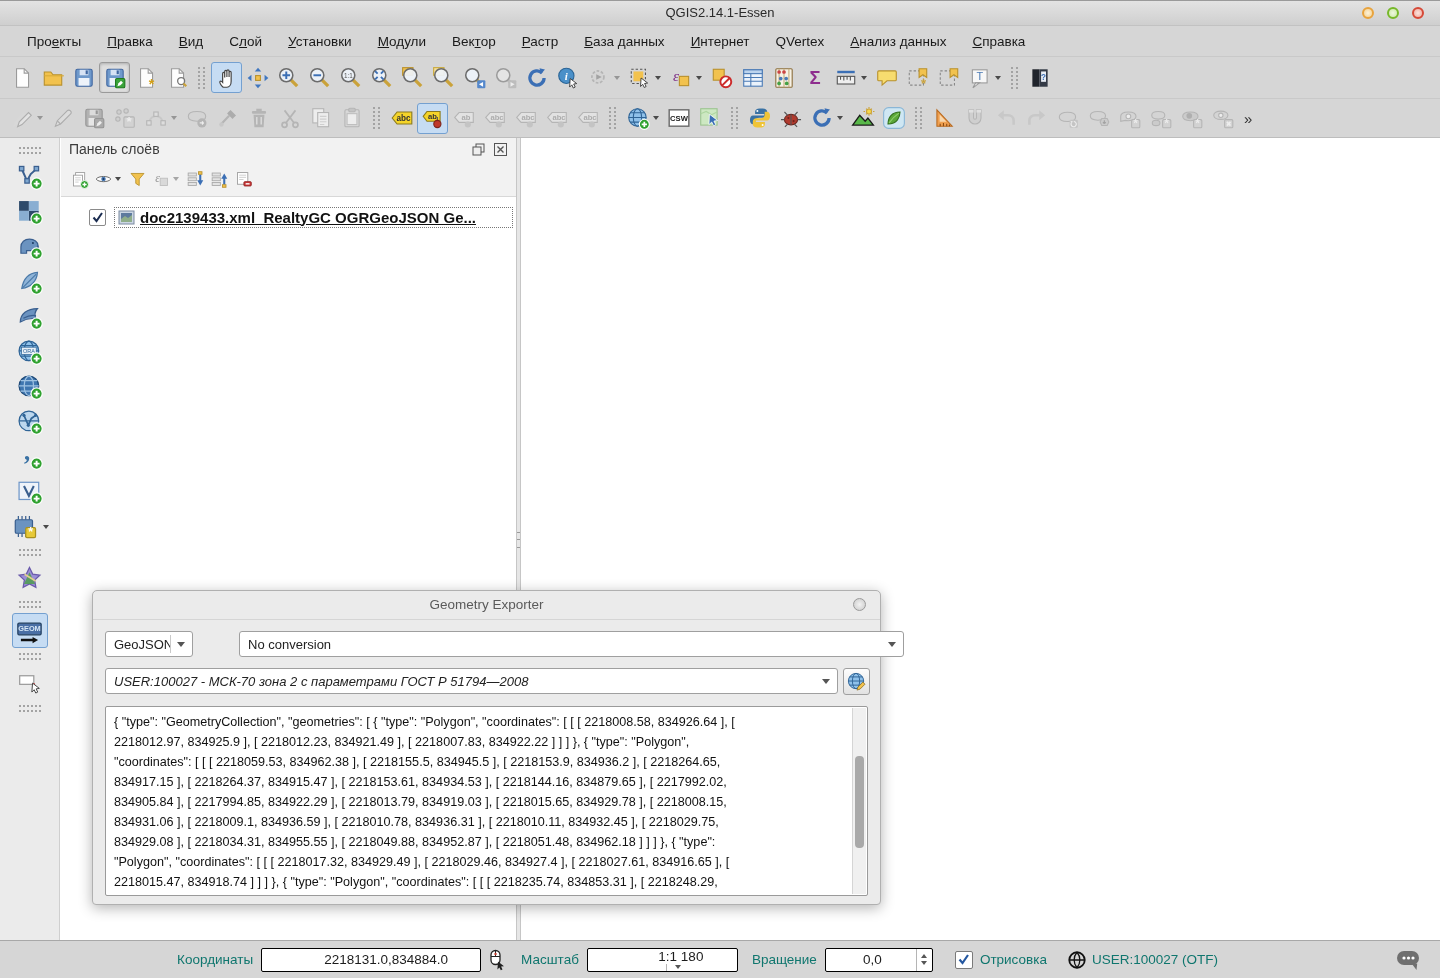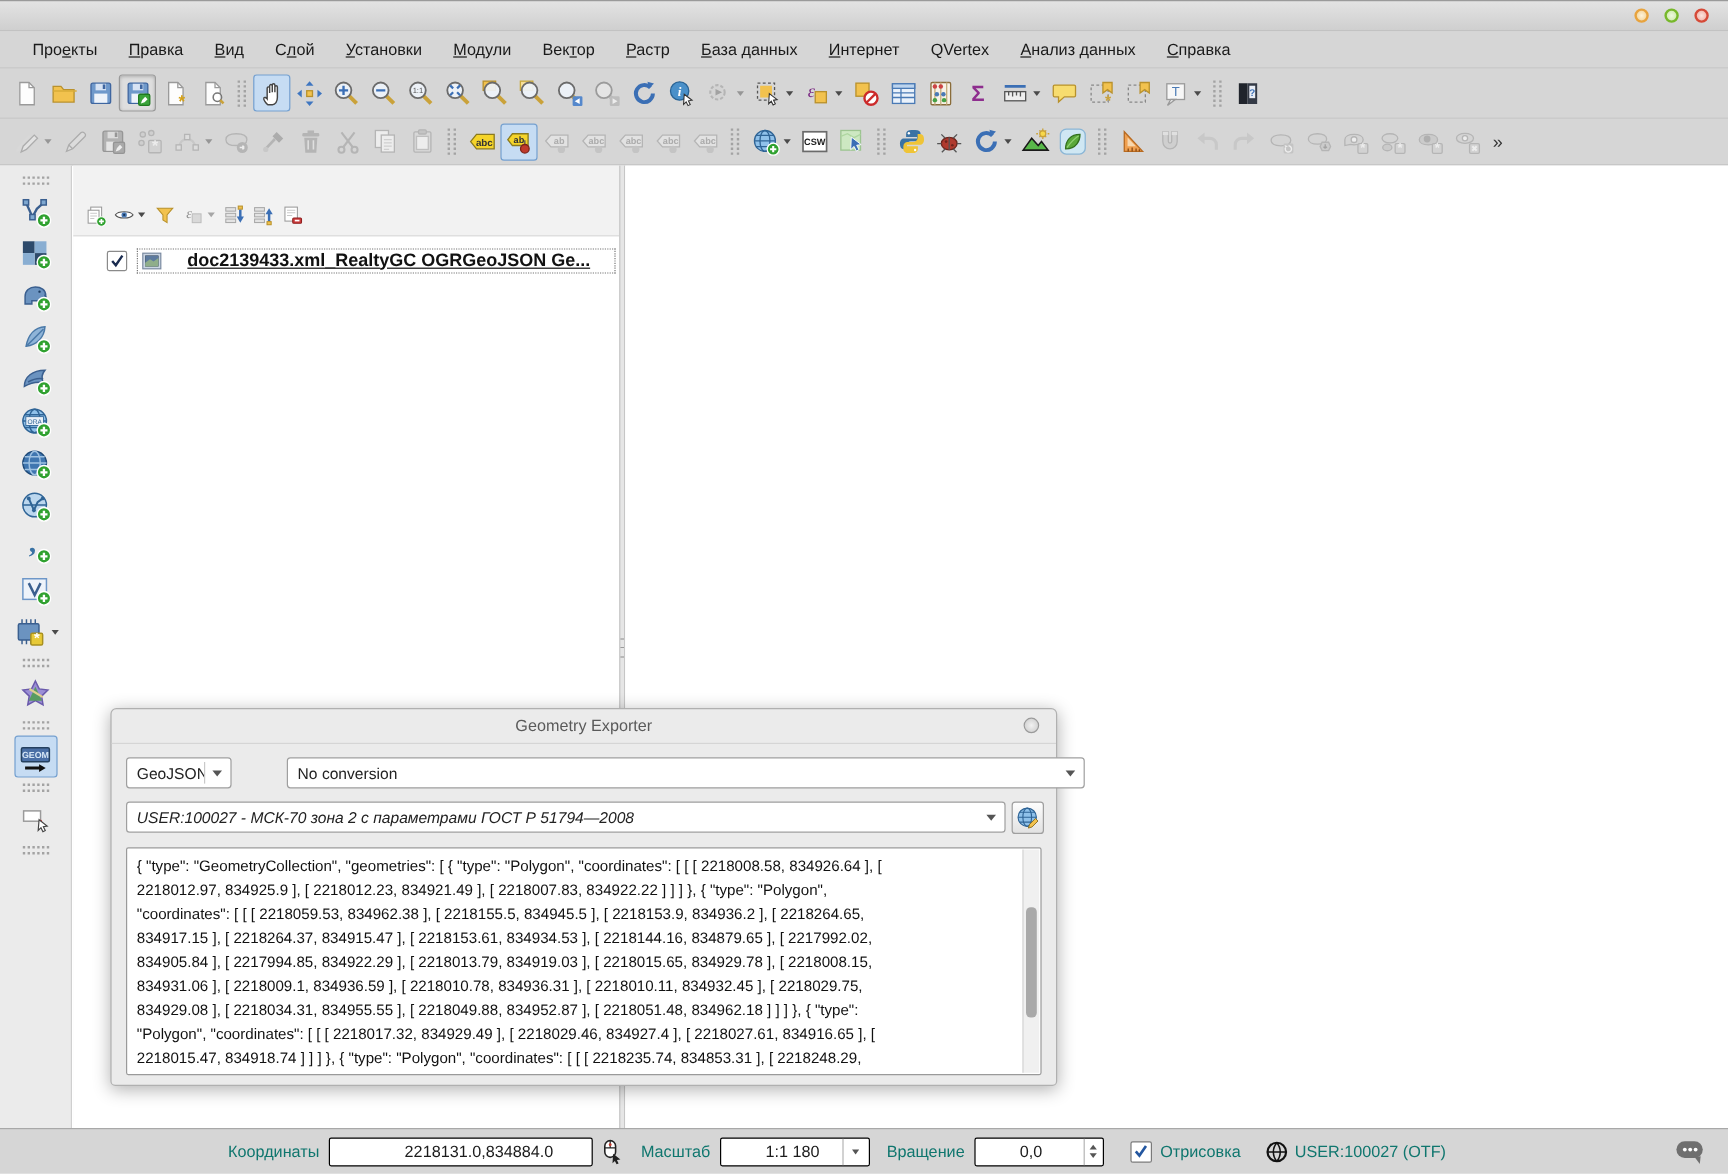--- a/index.html
+++ b/index.html
@@ -41,21 +41,21 @@
   #layers-panel{position:absolute;left:61px;top:138px;width:455px;height:802px;background:#f2f2f2;box-sizing:border-box;}
   #panel-header{position:absolute;left:0;top:0;width:100%;height:24px;}
   #panel-title{position:absolute;left:8px;top:3px;font-size:14px;color:#3c3c3c;}
   .phbtn{position:absolute;top:4px;width:15px;height:15px;}
   #panel-toolbar{position:absolute;left:6px;top:28px;height:26px;display:flex;align-items:center;}
   #panel-toolbar .tbtn{width:24px;height:24px;}
   #panel-toolbar svg{width:19px;height:19px;}
   #layer-list{position:absolute;left:0;top:58px;width:455px;height:744px;background:#fff;border-top:1px solid #d8d8d8;}
   #layer-row{display:flex;align-items:center;height:24px;margin-top:8px;padding-left:28px;}
   #layer-check{width:15px;height:15px;background:#fff;border:1px solid #8a8a8a;border-radius:2px;display:inline-flex;align-items:center;justify-content:center;flex:none;}
-  #layer-selbox{display:inline-flex;align-items:center;border:1px dotted #777;margin-left:8px;padding:1px 4px 1px 3px;flex:1;min-width:0;margin-right:3px;gap:16px;}
+  #layer-selbox{display:inline-flex;align-items:center;border:1px dotted #777;margin-left:8px;padding:1px 4px 1px 3px;flex:1;min-width:0;margin-right:3px;}
   #layer-label{font-size:15px;font-weight:600;color:#111;text-decoration:underline;white-space:nowrap;overflow:hidden;}
   
   #splitter{position:absolute;left:516px;top:138px;width:5px;height:802px;background:#e6e6e6;border-left:1px solid #c6c6c6;border-right:1px solid #c6c6c6;box-sizing:border-box;}
   #splitter-grip{position:absolute;left:0;top:394px;width:3px;height:14px;border-top:1px solid #9a9a9a;border-bottom:1px solid #9a9a9a;background:linear-gradient(#0000 0 6px,#9a9a9a 6px 7px,#0000 7px);}
   #canvas{position:absolute;left:521px;top:138px;width:919px;height:802px;background:#ffffff;}
   
   #dialog{position:absolute;left:92px;top:590px;width:789px;height:315px;background:#ebebeb;border:1px solid #b0b0b0;
           border-radius:5px 5px 4px 4px;box-shadow:0 3px 14px rgba(0,0,0,.3);box-sizing:border-box;z-index:10;}
   #dlg-titlebar{position:absolute;left:0;top:0;width:100%;height:28px;border-bottom:1px solid #d5d5d5;}
   #dlg-title{position:absolute;left:0;right:0;top:6px;text-align:center;font-size:13.5px;color:#5a5a5a;}
@@ -74,36 +74,37 @@
             box-sizing:border-box;overflow:hidden;}
   #geo-pre{margin:0;padding:5px 20px 0 8px;font-family:"Liberation Sans",sans-serif;font-size:12.6px;line-height:20px;color:#111;white-space:pre;}
   #geo-scroll{position:absolute;right:1px;top:1px;width:13px;height:186px;background:#f0f0f0;border-left:1px solid #d5d5d5;}
   #geo-thumb{position:absolute;left:1.5px;top:48px;width:9px;height:92px;background:#a9a9a9;border-radius:4px;}
   
   #statusbar{position:absolute;left:0;top:940px;width:1440px;height:38px;background:#d6d6d6;border-top:1px solid #a8a8a8;
              display:flex;align-items:center;box-sizing:border-box;padding-right:18px;}
   #statusbar .lbl{color:#0f766e;font-size:13.5px;white-space:nowrap;}
   .field{background:#fff;border:1px solid #000000;border-radius:2px;height:24px;box-sizing:border-box;display:flex;align-items:center;font-size:13.5px;padding-left:30px;}
   #coord-input{width:220px;justify-content:center;margin-left:8px;}
-  #scale-combo{width:125px;margin-left:8px;}
+  #scale-combo{width:151px;margin-left:8px;flex-direction:column;}
   #scale-combo .val{flex:1;padding-left:7px;}
   #scale-arrowbox{width:21px;height:22px;border-left:1px solid #b5b5b5;display:flex;align-items:center;justify-content:center;}
   #rot-spin{width:108px;margin-left:8px;position:relative;}
   #rot-spin .val{flex:1;padding-left:7px;}
   .spincol{width:15px;height:22px;border-left:1px solid #b5b5b5;display:flex;flex-direction:column;align-items:center;justify-content:center;gap:3px;}
   .tri-up{width:0;height:0;border-left:3.5px solid transparent;border-right:3.5px solid transparent;border-bottom:4.5px solid #555;}
   .tri-dn{width:0;height:0;border-left:3.5px solid transparent;border-right:3.5px solid transparent;border-top:4.5px solid #555;}
   #render-check{width:16px;height:16px;background:#fff;border:1px solid #7a7a7a;border-radius:2px;margin-left:22px;display:inline-flex;align-items:center;justify-content:center;}
   .gap{width:14px;flex:none;}
   .spacer{flex:1;}
 </style>
 </head>
 <body>
 
 <div id="titlebar">
+  <span id="title">QGIS2.14.1-Essen</span>
   <span class="winbtn" id="btn-min"></span>
   <span class="winbtn" id="btn-max"></span>
   <span class="winbtn" id="btn-close"></span>
 </div>
 
 <nav id="menubar">
     <span class="menu-item">Про<u>е</u>кты</span>
     <span class="menu-item"><u>П</u>равка</span>
     <span class="menu-item"><u>В</u>ид</span>
     <span class="menu-item">С<u>л</u>ой</span>
@@ -777,20 +778,35 @@
           <rect x="3" y="5.5" width="11.5" height="7" fill="#fff" stroke="#9a9a9a"></rect>
           <circle cx="14.5" cy="12.5" r="1" fill="#c33"></circle>
           <path d="M13.5 11.5l5.5 4.3-2.6.4 1.3 2.6-1.6.8-1.3-2.7-1.9 1.9z" fill="#fff" stroke="#444" stroke-width=".8"></path>
         </svg>
       </span>
     </span>
     <span class="grip h"></span>
   </div>
 
 <div id="layers-panel">
+  <div id="panel-header">
+    <span id="panel-title">Панель слоёв</span>
+    <span class="phbtn" style="right:30px">
+      <svg width="15" height="15" viewBox="0 0 15 15">
+          <rect x="5" y="2" width="8" height="8" fill="none" stroke="#555"></rect>
+          <rect x="2" y="5" width="8" height="8" fill="#eee" stroke="#555"></rect>
+        </svg>
+    </span>
+    <span class="phbtn" style="right:8px">
+      <svg width="15" height="15" viewBox="0 0 15 15">
+          <rect x="1.5" y="1.5" width="12" height="12" fill="none" stroke="#555"></rect>
+          <path d="M4.5 4.5l6 6M10.5 4.5l-6 6" stroke="#555" stroke-width="1.4"></path>
+        </svg>
+    </span>
+  </div>
   <div id="panel-toolbar">
       <span class="tbtn" title="add-group-button">
         <svg width="24" height="24" viewBox="0 0 22 22">
           <rect x="6.5" y="3" width="10.5" height="12.5" fill="#fff" stroke="#9a9a9a"></rect>
           <rect x="4" y="6" width="10.5" height="12.5" fill="#fff" stroke="#9a9a9a"></rect>
           <path d="M6 9h6.5M6 11.5h6.5M6 14h4" stroke="#c9c9c9"></path>
           <circle cx="16.8" cy="16.8" r="4.6" fill="#2fa12f" stroke="#fff"></circle>
           <path d="M16.8 14.4v4.8M14.4 16.8h4.8" stroke="#fff" stroke-width="1.6"></path>
         </svg>
       </span>

